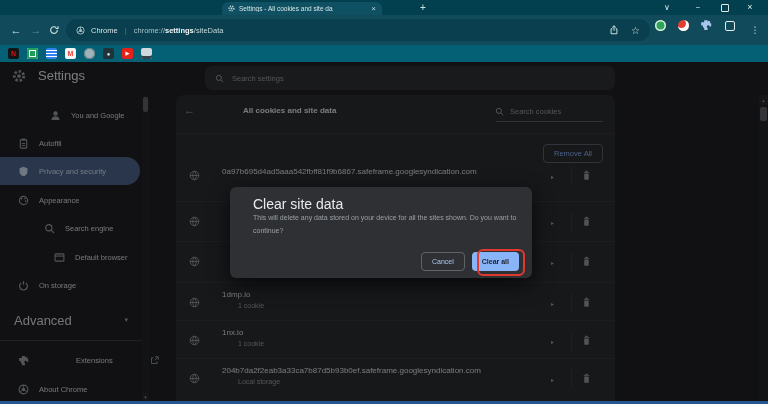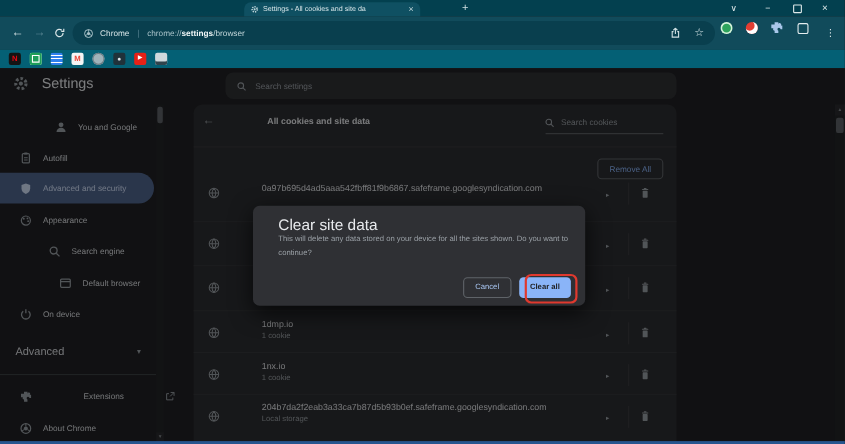--- a/index.html
+++ b/index.html
@@ -43,41 +43,41 @@
   .s-search{left:205px;top:66px;width:410px;height:24px;border-radius:7px;background:#303134;
             display:flex;align-items:center;padding:0 10px;box-sizing:border-box;gap:8px;}
   .s-search-text{font-size:7.5px;color:#9aa0a6;text-align:center;}
 
   .nav-item{left:0;width:142px;height:28px;display:flex;align-items:center;}
   .nav-item .ic{width:11px;margin-left:18px;color:#9aa0a6;}
   .nav-item .lbl{margin-left:10px;font-size:7.5px;color:#dcdee2;}
   .nav-pill{left:0;top:157px;width:140px;height:28px;background:#50668f;border-radius:0 14px 14px 0;}
   .nav-sel .lbl{color:#d2e0f8;}
   .nav-adv{left:0;top:306px;width:142px;height:28px;display:flex;align-items:center;}
-  .nav-adv .lbl{margin-left:14px;font-size:10px;color:#dcdee2;flex:1;}
+  .nav-adv .lbl{margin-left:14px;font-size:13px;color:#dcdee2;flex:1;}
   .nav-adv .caret{font-size:7px;color:#9aa0a6;margin-right:14px;}
   .nav-div{left:0;top:340px;width:142px;height:1px;background:#3c4043;}
   .extlink{margin-left:auto;margin-right:14px;color:#9aa0a6;}
 
   .sb-track{width:7px;background:#232427;}
   .sb-thumb{background:#5f6368;border-radius:2px;}
   .sb-btn{font-size:5px;color:#85888d;text-align:center;background:#2a2b2e;}
 
   .card{left:176px;top:95px;width:439px;height:309px;background:#2d2e31;border-radius:8px 8px 0 0;}
   .back-arrow{left:184px;top:104px;font-size:11px;color:#9aa0a6;}
   .card-title{left:243px;top:106px;font-size:8px;font-weight:600;color:#e3e5e8;}
   .sc-text{left:510px;top:107px;font-size:7.5px;color:#9aa0a6;}
   .sc-line{left:496px;top:121px;width:107px;height:1px;background:#5f6368;}
   .hdr-sep{left:176px;top:133px;width:439px;height:1px;background:#37383c;}
   .removeall{left:543px;top:144px;width:60px;height:19px;border:1px solid #5f6368;border-radius:4px;
              box-sizing:border-box;font-size:7.5px;color:#8ab4f8;display:flex;align-items:center;justify-content:center;}
 
   .row-sep{left:176px;width:439px;height:1px;background:#36373b;}
   .row-globe{left:189px;color:#9aa0a6;}
-  .row-name{left:238px;font-size:8px;color:#dfe1e5;white-space:nowrap;}
+  .row-name{left:222px;font-size:8px;color:#dfe1e5;white-space:nowrap;}
   .row-detail{left:238px;font-size:7px;color:#9aa0a6;}
   .row-chev{left:551px;font-size:6px;color:#9aa0a6;}
   .row-vdiv{left:571px;width:1px;height:20px;background:#3b3c40;}
   .row-trash{left:582px;color:#9aa0a6;}
 
   
   .scrim{left:0;top:62px;width:768px;height:342px;background:rgba(0,0,0,0.47);z-index:10;}
   .dialog{left:230px;top:187px;width:302px;height:91px;background:#2f3034;border-radius:6px;z-index:20;
           box-shadow:0 6px 20px rgba(0,0,0,0.7);}
   .dlg-title{left:23px;top:9px;font-size:14px;font-weight:500;color:#e8eaed;position:absolute;}
@@ -126,21 +126,21 @@
 <div class="abs omnibox">
   <span>
     <svg width="9" height="9" viewBox="0 0 12 12" style="color:#a9c2c8">
       <circle cx="6" cy="6" r="4.8" fill="none" stroke="currentColor" stroke-width="1.2"></circle>
       <circle cx="6" cy="6" r="2" fill="currentColor"></circle>
       <path d="M6 4V1.2M4.3 7.2l-2.4 1.4M7.7 7.2l2.4 1.4" stroke="currentColor" stroke-width="1"></path>
       </svg>
   </span>
   <span class="ob-name">Chrome</span>
   <span class="ob-sep">|</span>
-  <span class="ob-url"><span>chrome://</span><b>settings</b><span class="rest">/browser</span></span>
+  <span class="ob-url"><span>chrome://</span><b>settings</b><span class="rest">/siteData</span></span>
   <span class="ob-spacer"></span>
   <span>
     <svg width="10" height="10" viewBox="0 0 12 12" style="color:#cfe0e3">
       <path d="M6 1v6" stroke="currentColor" stroke-width="1.2"></path>
       <path d="M3.8 3L6 .9 8.2 3" fill="none" stroke="currentColor" stroke-width="1.2"></path>
       <path d="M4 4.5H2.5v6h7v-6H8" fill="none" stroke="currentColor" stroke-width="1.2"></path>
       </svg>
   </span>
   <span class="ob-star">☆</span>
 </div>
@@ -204,21 +204,21 @@
       </svg>
     </span>
   <span class="lbl">Autofill</span>
 </div>
 <div class="abs nav-item nav-sel" style="top:157px;">
   <span class="ic" style="color:#d2e0f8;">
     <svg width="11" height="11" viewBox="0 0 12 12" fill="currentColor">
         <path d="M6 .8l4.3 1.7v3.4c0 2.7-1.8 4.5-4.3 5.4C3.5 10.4 1.7 8.6 1.7 5.9V2.5z"></path>
       </svg>
     </span>
-  <span class="lbl">Advanced and security</span>
+  <span class="lbl">Privacy and security</span>
 </div>
 <div class="abs nav-item" style="top:186px;">
   <span class="ic">
     <svg width="11" height="11" viewBox="0 0 12 12" style="color:#9aa0a6">
         <circle cx="6" cy="6" r="4.5" fill="none" stroke="currentColor" stroke-width="1.2"></circle>
         <circle cx="4" cy="4.2" r="0.9" fill="currentColor"></circle>
         <circle cx="7.6" cy="3.9" r="0.9" fill="currentColor"></circle>
         <circle cx="8.3" cy="6.6" r="0.9" fill="currentColor"></circle>
       </svg>
     </span>
@@ -242,21 +242,21 @@
     </span>
   <span class="lbl">Default browser</span>
 </div>
 <div class="abs nav-item" style="top:271px;">
   <span class="ic">
     <svg width="11" height="11" viewBox="0 0 12 12" style="color:#9aa0a6">
         <path d="M6 1.2v4" stroke="currentColor" stroke-width="1.3"></path>
         <path d="M3.4 3.2a4.3 4.3 0 1 0 5.2 0" fill="none" stroke="currentColor" stroke-width="1.3"></path>
       </svg>
     </span>
-  <span class="lbl">On device</span>
+  <span class="lbl">On storage</span>
 </div>
 
 <div class="abs nav-adv">
   <span class="lbl">Advanced</span>
   <span class="caret">▾</span>
 </div>
 <div class="abs nav-div"></div>
 
 <div class="abs nav-item" style="top:346px;gap:37px;">
   <span class="ic">

